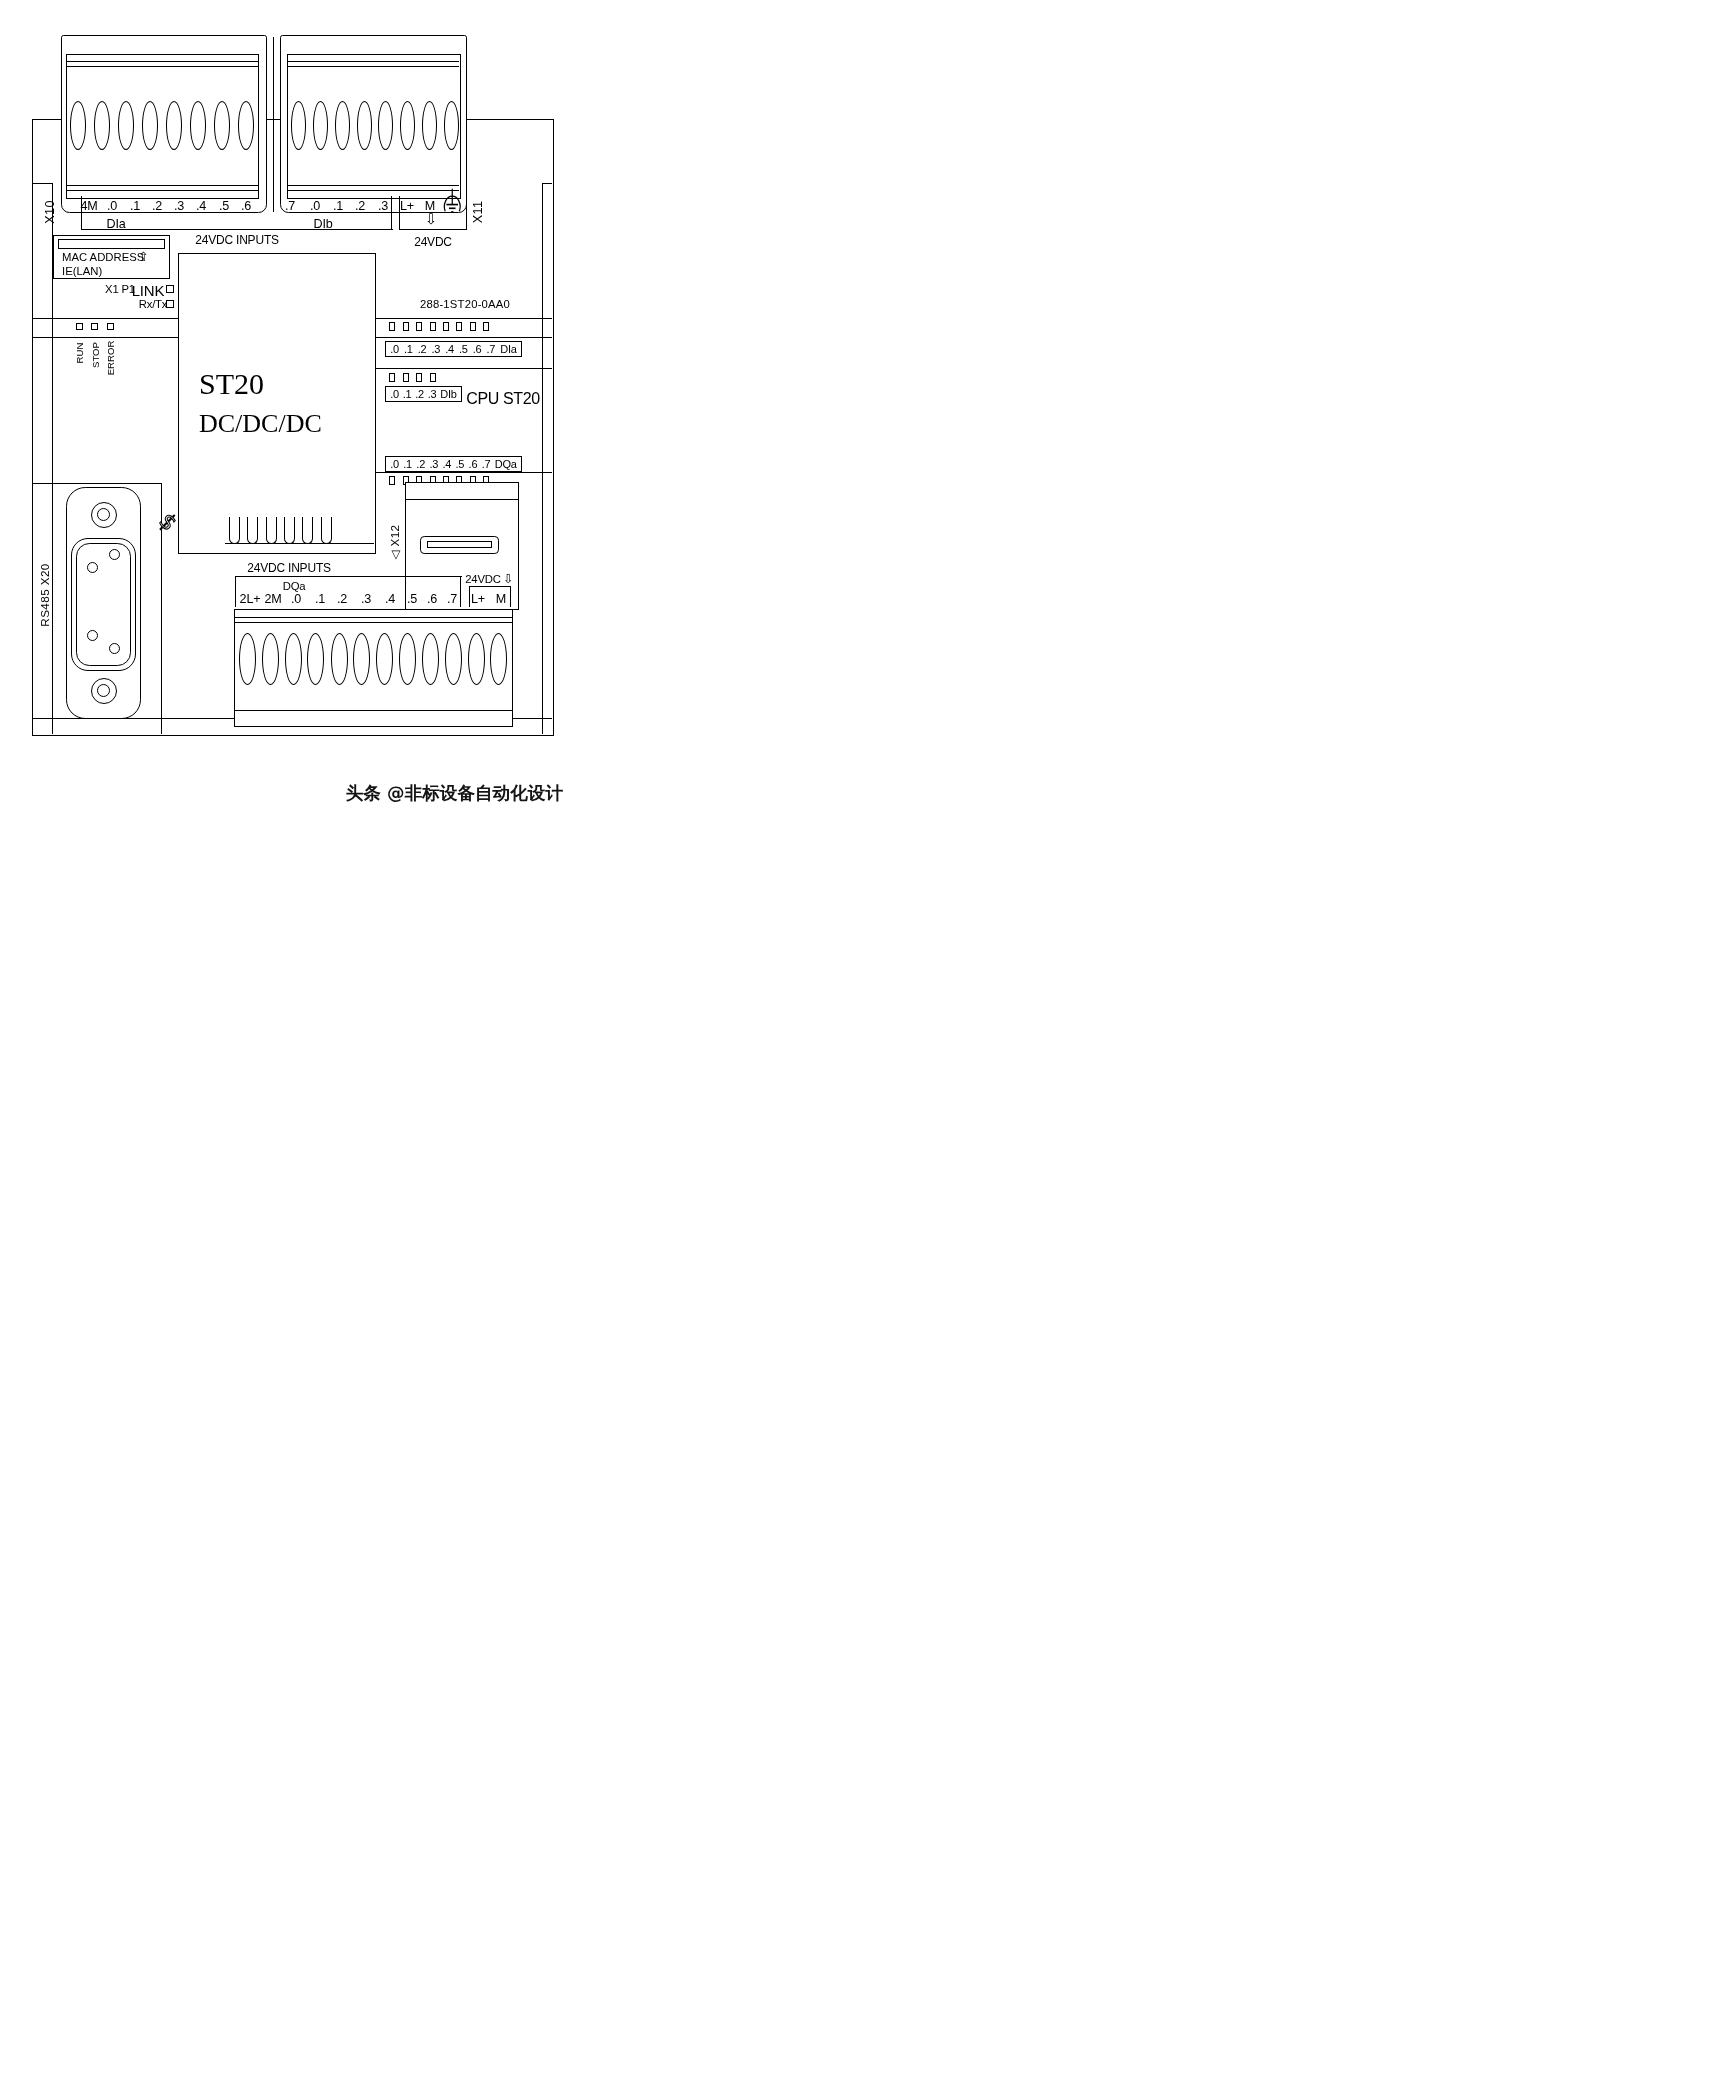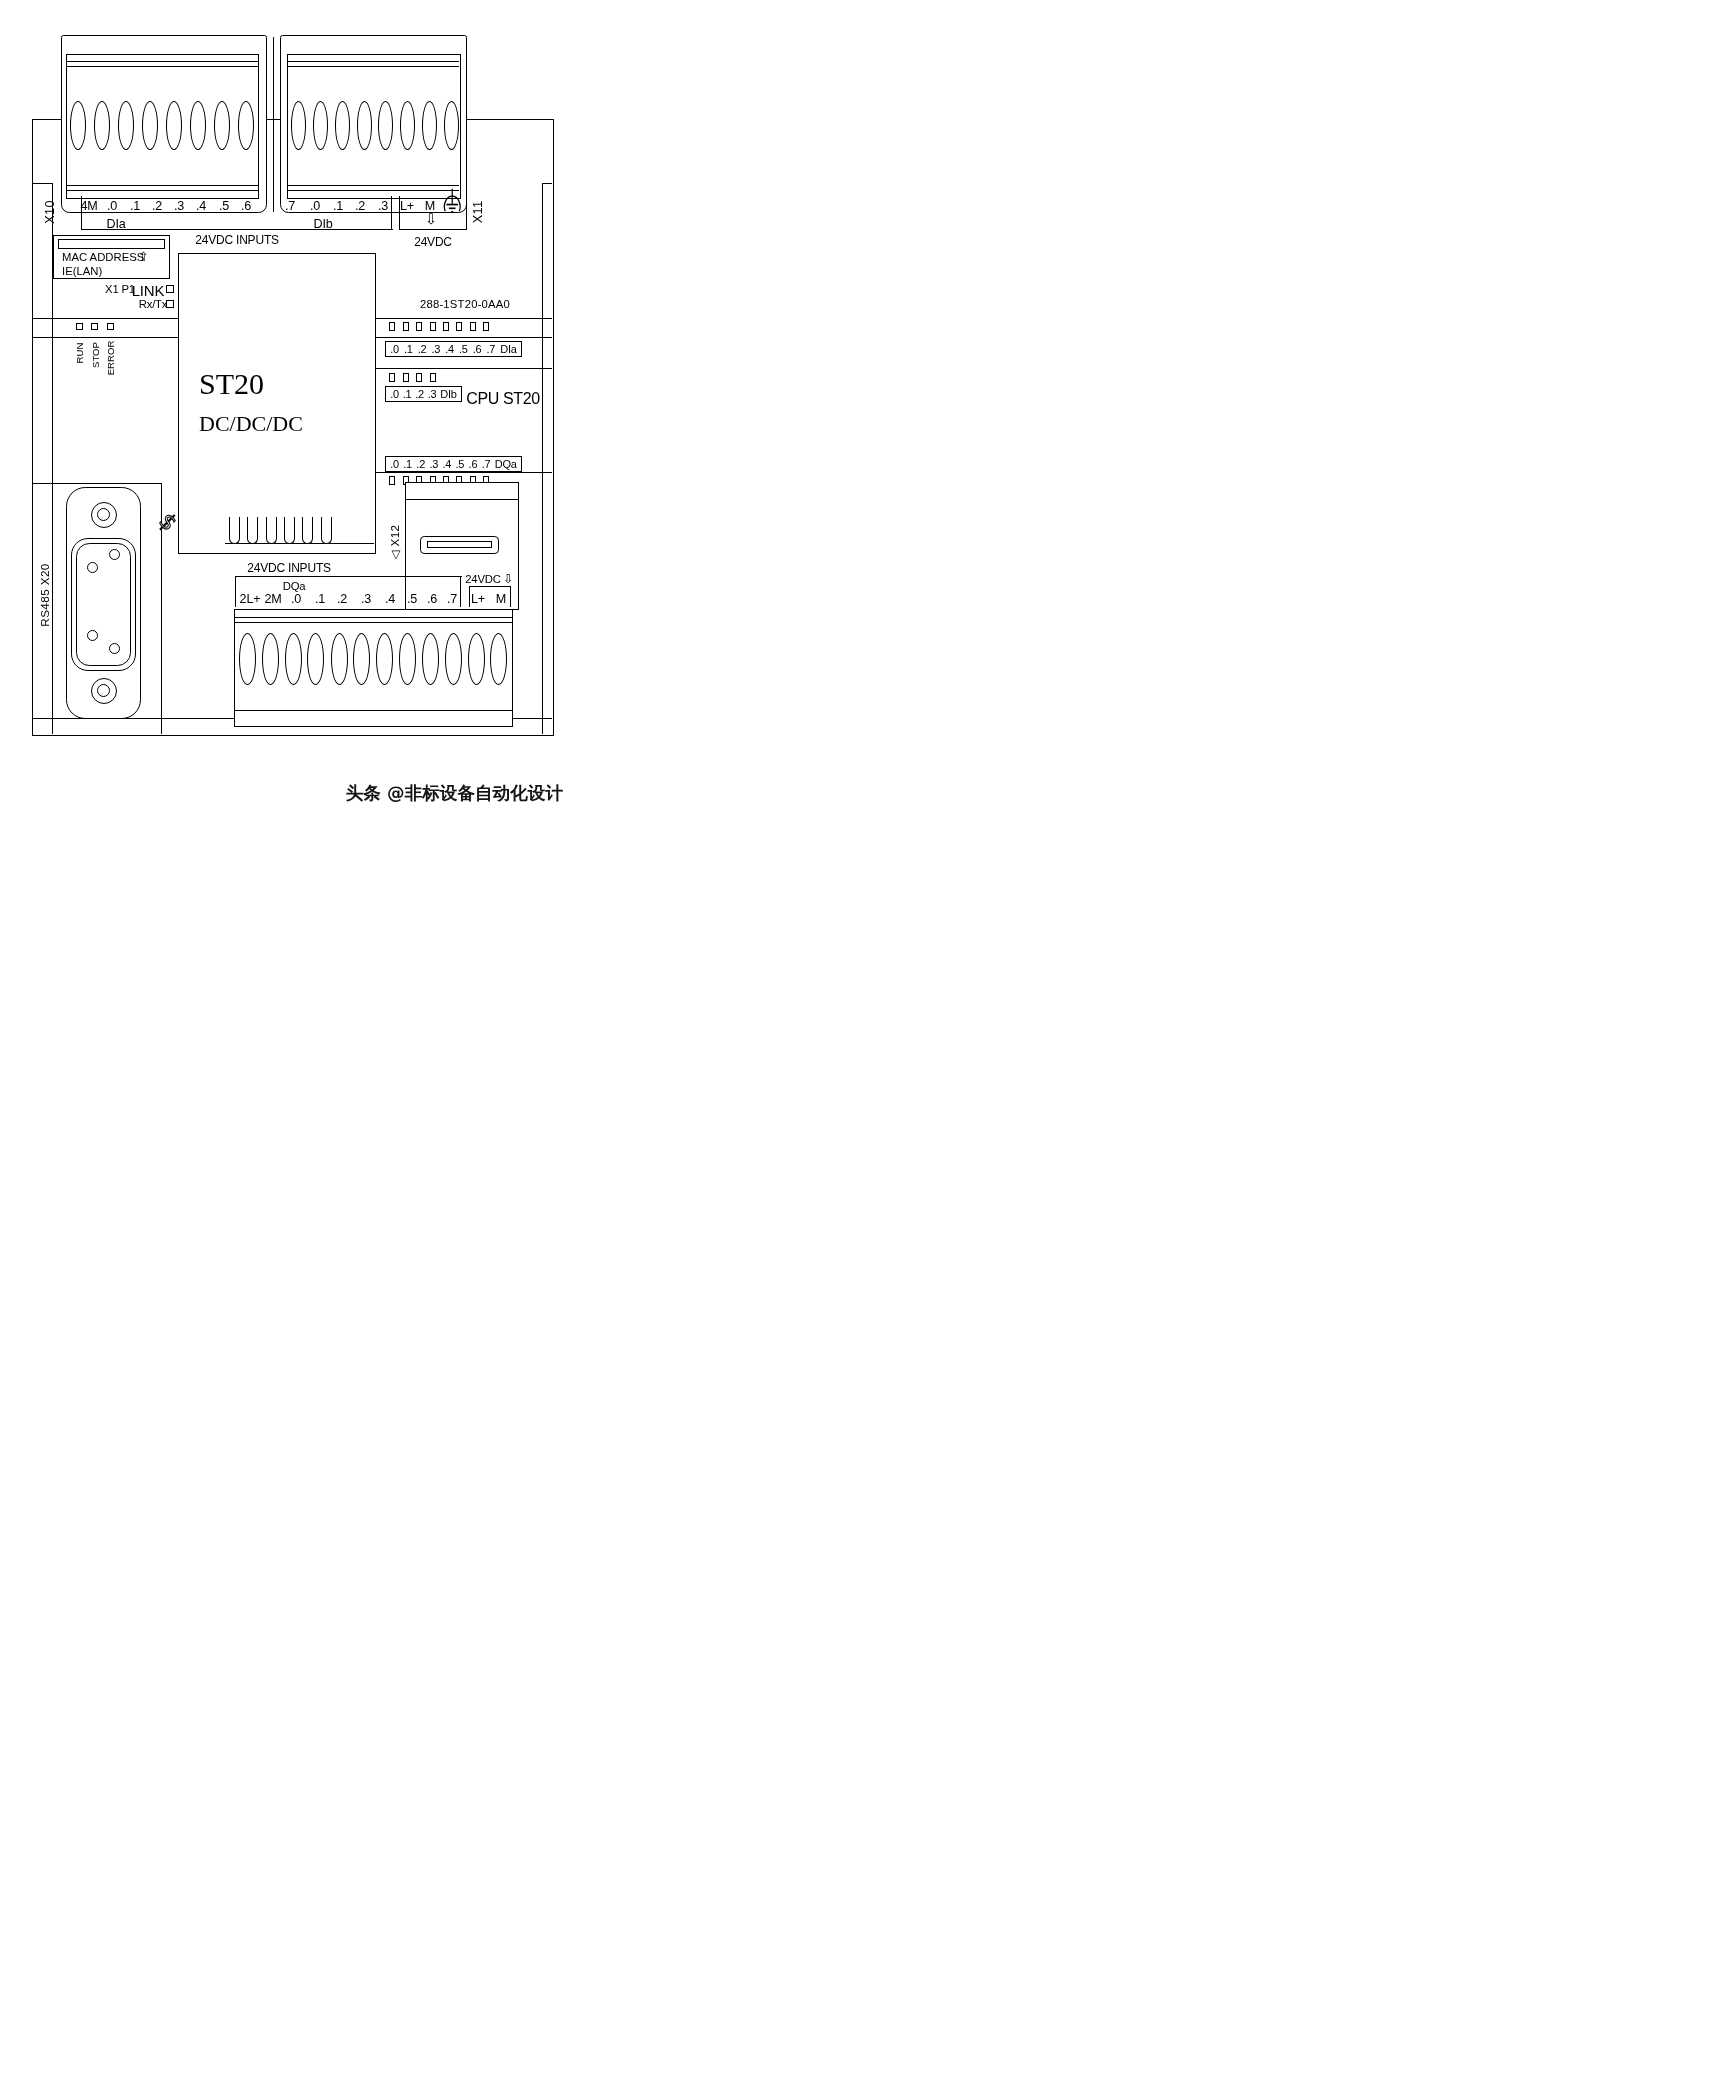--- a/index.html
+++ b/index.html
@@ -183,21 +183,21 @@
   <div class="led" style="left:403px;top:476px;width:6.3px;height:9.2px;"></div>
   <div class="led" style="left:416px;top:476px;width:6.3px;height:9.2px;"></div>
   <div class="led" style="left:430px;top:476px;width:6.3px;height:9.2px;"></div>
   <div class="led" style="left:443px;top:476px;width:6.3px;height:9.2px;"></div>
   <div class="led" style="left:456px;top:476px;width:6.3px;height:9.2px;"></div>
   <div class="led" style="left:470px;top:476px;width:6.3px;height:9.2px;"></div>
   <div class="led" style="left:483px;top:476px;width:6.3px;height:9.2px;"></div>
 
   <div class="box" style="left:178px;top:253px;width:198px;height:301px;"></div>
   <span class="left-lbl serif" style="left:199px;top:384px;font-size:30px;">ST20</span>
-  <span class="left-lbl serif" style="left:199px;top:424px;font-size:22px;">DC/DC/DC</span>
+  <span class="left-lbl serif" style="left:199px;top:424px;font-size:26px;">DC/DC/DC</span>
 
   <div class="ln" style="left:225px;top:543px;width:149px;height:1.3px;"></div>
   <div class="slot" style="left:229px;top:517px;width:11.3px;height:27px;"></div>
   <div class="slot" style="left:247px;top:517px;width:11.3px;height:27px;"></div>
   <div class="slot" style="left:266px;top:517px;width:11.3px;height:27px;"></div>
   <div class="slot" style="left:284px;top:517px;width:11.3px;height:27px;"></div>
   <div class="slot" style="left:302px;top:517px;width:11.3px;height:27px;"></div>
   <div class="slot" style="left:321px;top:517px;width:11.3px;height:27px;"></div>
 
   <div class="ln" style="left:33px;top:483px;width:128px;height:1.3px;"></div>

